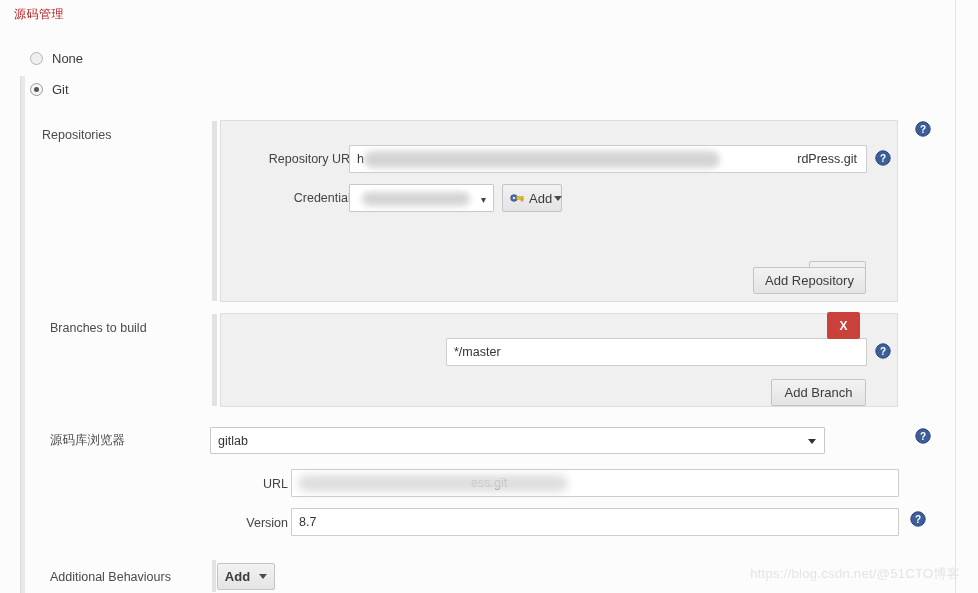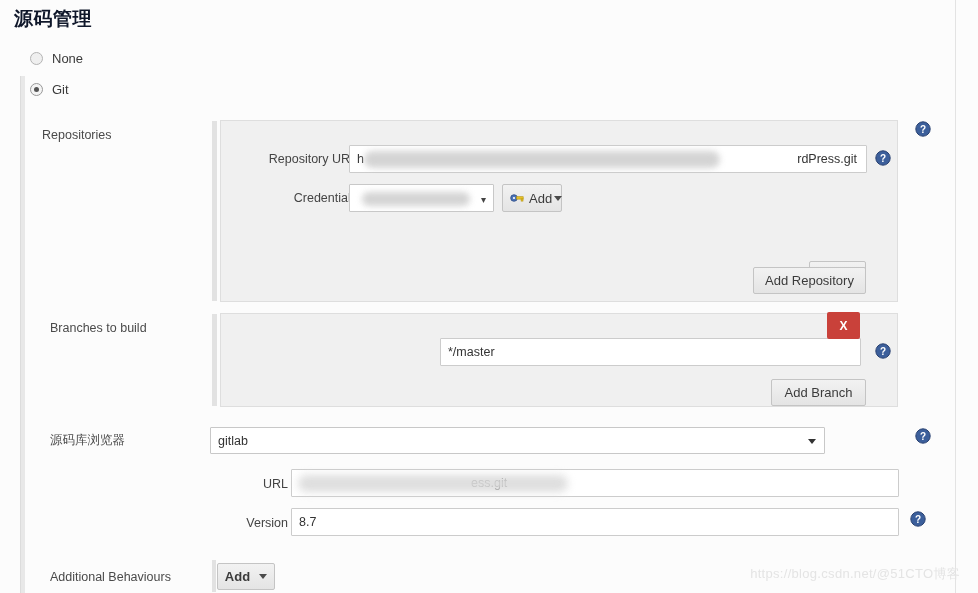--- a/index.html
+++ b/index.html
@@ -13,23 +13,23 @@
     position: relative;
     width: 978px; height: 593px;
     background: #fcfcfc;
     overflow: hidden;
   }
 
   
   .page-title {
     position: absolute;
     left: 14px; top: 6px;
-    font-size: 19px;
-    font-weight: bold;
-    color: #0f172a;
+    font-size: 12px;
+    font-weight: normal;
+    color: #b91c1c;
     letter-spacing: 0.5px;
   }
 
   
   .section-rail {
     position: absolute;
     left: 20px; top: 76px;
     width: 4px; height: 517px;
     background: #e8e8e8;
     border-left: 1px solid #dcdcdc;
@@ -264,21 +264,21 @@
     <svg width="16" height="16" viewBox="0 0 16 16">
       <circle cx="8" cy="8" r="7.2" fill="#3c5f9b" stroke="#2a4272" stroke-width="1"></circle>
       <text x="8" y="11.7" font-size="10" font-family="Liberation Sans, sans-serif" font-weight="bold" fill="#fff" text-anchor="middle">?</text>
     </svg>
   </div>
 
   <div class="row-label" style="left:50px; top:321px;">Branches to build</div>
 
   <div class="repeatable" style="left:220px; top:313px; width:678px; height:94px;">
 
-    <div class="txt-input" style="left:219px; top:24px; width:421px; height:28px;">
+    <div class="txt-input" style="left:225px; top:24px; width:421px; height:28px;">
       <span>*/master</span>
     </div>
 
     <div class="btn" style="left:550px; top:65px; width:95px; height:27px;">
       <span class="btn-label">Add Branch</span>
     </div>
   </div>
 
   <div class="del-x" style="left:827px; top:312px; width:33px; height:27px;">
     <span>X</span>

